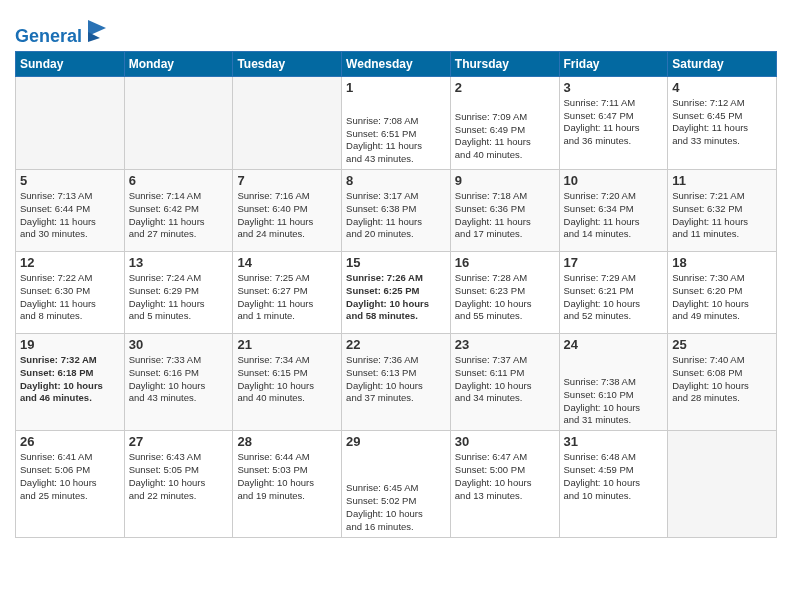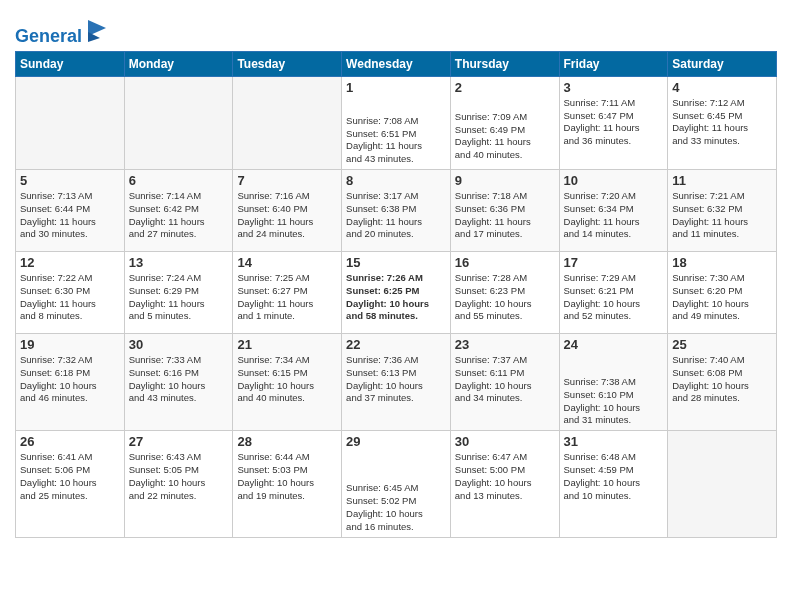--- a/index.html
+++ b/index.html
@@ -267,21 +267,21 @@
             <span class="day-num">18</span>
             <div class="day-info" style="white-space: pre-line;">Sunrise: 7:30 AM
 Sunset: 6:20 PM
 Daylight: 10 hours
 and 49 minutes.</div>
           </td>
         </tr>
         <tr>
           <td>
             <span class="day-num">19</span>
-            <div class="day-info" style="white-space: pre-line;">Sunrise: 7:32 AM
+            <div class="day-info" style="white-space: pre-line; font-weight: bold;">Sunrise: 7:32 AM
 Sunset: 6:18 PM
 Daylight: 10 hours
 and 46 minutes.</div>
           </td>
           <td>
             <span class="day-num">30</span>
             <div class="day-info" style="white-space: pre-line;">Sunrise: 7:33 AM
 Sunset: 6:16 PM
 Daylight: 10 hours
 and 43 minutes.</div>

